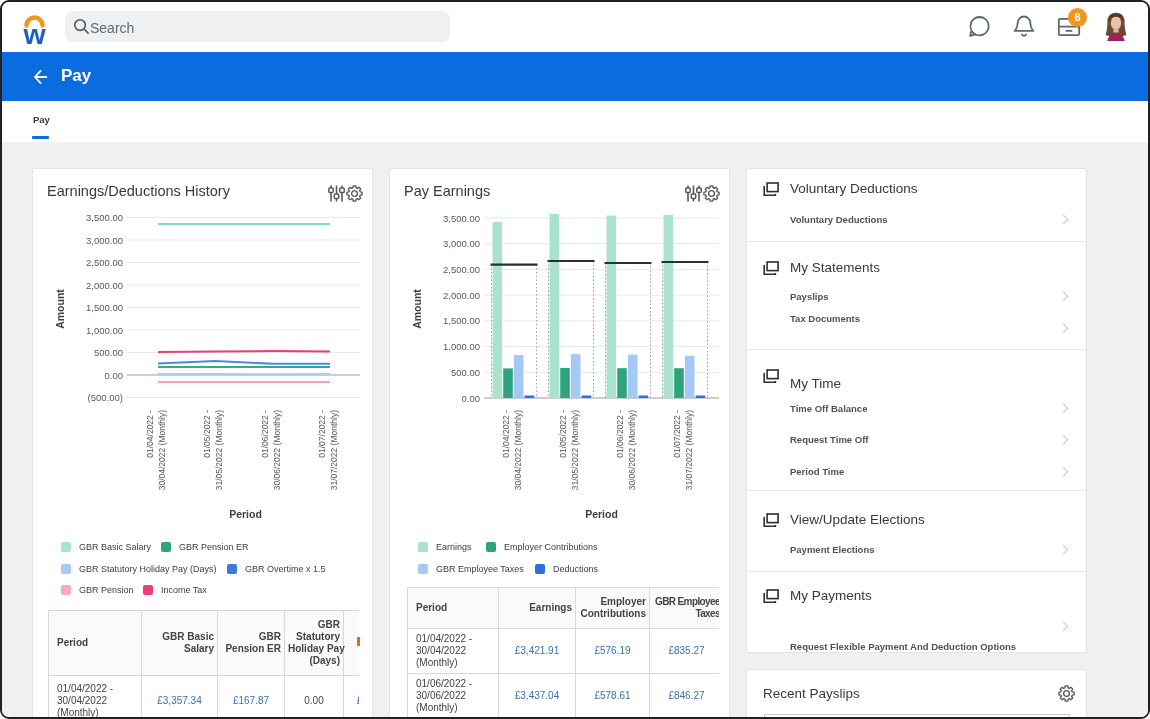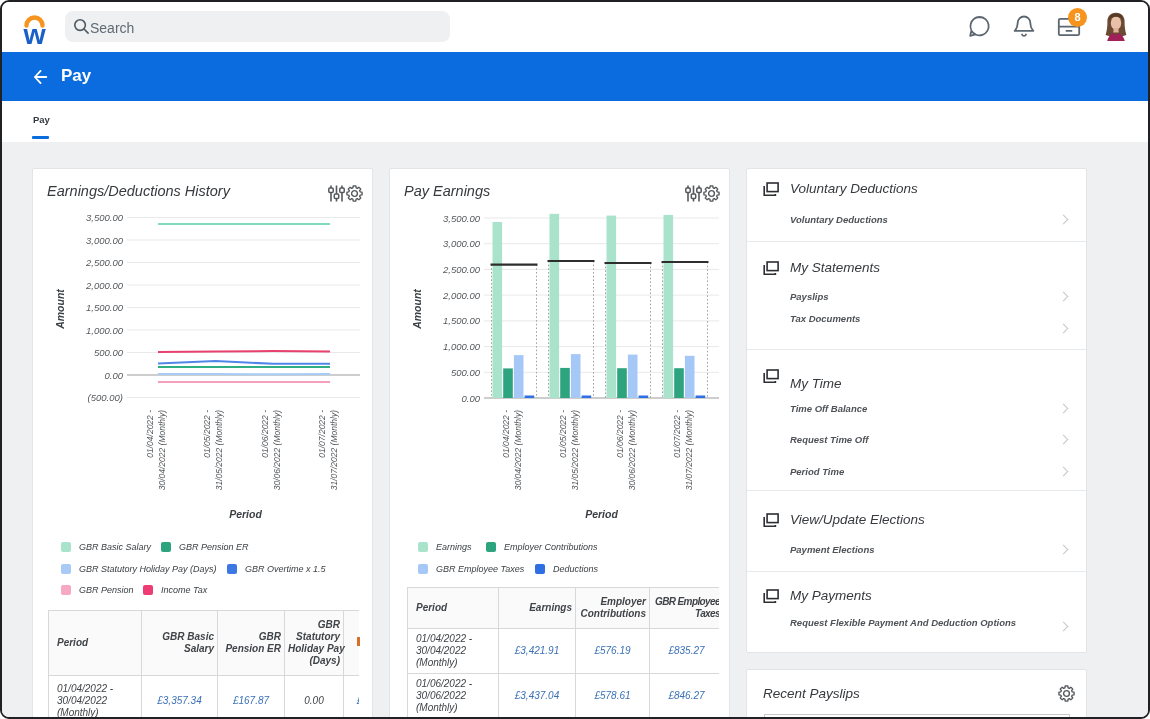--- a/index.html
+++ b/index.html
@@ -12,21 +12,21 @@
   .search{position:absolute;left:63px;top:9px;width:385px;height:31px;background:#eef0f2;border-radius:8px;}
   .search span{position:absolute;left:25px;top:9px;font-size:14px;color:#5f6a75;}
   
   .bluebar{position:absolute;top:50px;left:0;width:100%;height:49px;background:#0b6ce0;}
   .bluebar .title{position:absolute;left:59px;top:14px;font-size:17px;font-weight:bold;color:#fff;}
   
   .tabs{position:absolute;top:99px;left:0;width:100%;height:41px;background:#fff;}
   .tabs .tab{position:absolute;left:31px;top:13px;font-size:9.5px;font-weight:bold;color:#35393d;}
   .tabs .underline{position:absolute;left:30px;top:35px;width:17px;height:3px;background:#0b6ce0;border-radius:1px;}
   
-  .content{position:absolute;top:140px;left:0;width:100%;height:577px;background:#eef0f1;overflow:hidden;font-style:italic;}
+  .content{position:absolute;top:140px;left:0;width:100%;height:577px;background:#eef0f1;overflow:hidden;}
   .card{position:absolute;background:#fff;border:1px solid #e3e4e5;border-radius:2px;overflow:hidden;}
   .ctitle{position:absolute;left:14px;top:13.5px;font-size:14.5px;color:#36393d;}
   
   table.grid{border-collapse:collapse;font-size:10px;line-height:12px;color:#404448;}
   table.grid td,table.grid th{border:1px solid #d8d8d8;padding:4px 2px;vertical-align:middle;}
   table.grid th{font-weight:bold;text-align:right;background:#fafafa;padding:8px 3px;}
   table.grid th.p, table.grid td.p{text-align:left;padding-left:8px;}
   table.grid td.n{text-align:center;color:#3a70b4;}
   table.grid td.g{text-align:center;color:#404448;}
   
@@ -386,21 +386,21 @@
       <div class="sec-title" style="top:343px">View/Update Elections</div>
       <div class="sec-item" style="top:375px">Payment Elections</div>
       <div class="chev" style="left:313px;top:377px"></div>
       <div class="sep" style="top:402px"></div>
 
       <svg class="abs icon-cards" style="top:420px" width="16" height="15" viewBox="0 0 16 15">
         <rect x="4.1" y="1" width="11" height="8.6" fill="none" stroke="#2c2f32" stroke-width="1.6"></rect>
         <path d="M1.2 4.1 V 13.3 H 12.4 V 11.9" fill="none" stroke="#2c2f32" stroke-width="1.6"></path>
       </svg>
       <div class="sec-title" style="top:419px">My Payments</div>
-      <div class="sec-item" style="top:448px">Request Flexible Payment And Deduction Options</div>
+      <div class="sec-item" style="top:472px">Request Flexible Payment And Deduction Options</div>
       <div class="chev" style="left:313px;top:454px"></div>
     </div>
     <div class="card" id="rcard2" style="left:744px;top:527px;width:341px;height:150px;">
       <div class="ctitle" style="left:16px;top:16px;font-size:13.5px;">Recent Payslips</div>
       <svg class="abs" style="left:311px;top:15px" width="17" height="17" viewBox="0 0 17 17">
         <path d="M6.87 2.83 L7.18 1.02 A7.60 7.60 0 0 1 9.82 1.02 L10.13 2.83 A5.90 5.90 0 0 1 11.36 3.34 L12.86 2.27 A7.60 7.60 0 0 1 14.73 4.14 L13.66 5.64 A5.90 5.90 0 0 1 14.17 6.87 L15.98 7.18 A7.60 7.60 0 0 1 15.98 9.82 L14.17 10.13 A5.90 5.90 0 0 1 13.66 11.36 L14.73 12.86 A7.60 7.60 0 0 1 12.86 14.73 L11.36 13.66 A5.90 5.90 0 0 1 10.13 14.17 L9.82 15.98 A7.60 7.60 0 0 1 7.18 15.98 L6.87 14.17 A5.90 5.90 0 0 1 5.64 13.66 L4.14 14.73 A7.60 7.60 0 0 1 2.27 12.86 L3.34 11.36 A5.90 5.90 0 0 1 2.83 10.13 L1.02 9.82 A7.60 7.60 0 0 1 1.02 7.18 L2.83 6.87 A5.90 5.90 0 0 1 3.34 5.64 L2.27 4.14 A7.60 7.60 0 0 1 4.14 2.27 L5.64 3.34 Z" fill="none" stroke="#54585c" stroke-width="1.4" stroke-linejoin="round"></path>
         <circle cx="8.5" cy="8.5" r="2.9" fill="none" stroke="#54585c" stroke-width="1.4"></circle>
       </svg>
       <div class="abs" style="left:17px;top:44px;width:306px;height:40px;border:1px solid #c9c9c9;">
         <div class="abs" style="right:16px;top:1.5px;font-size:9.5px;font-weight:bold;color:#36393d;">Next Pay Date: 31/08/2022</div>

